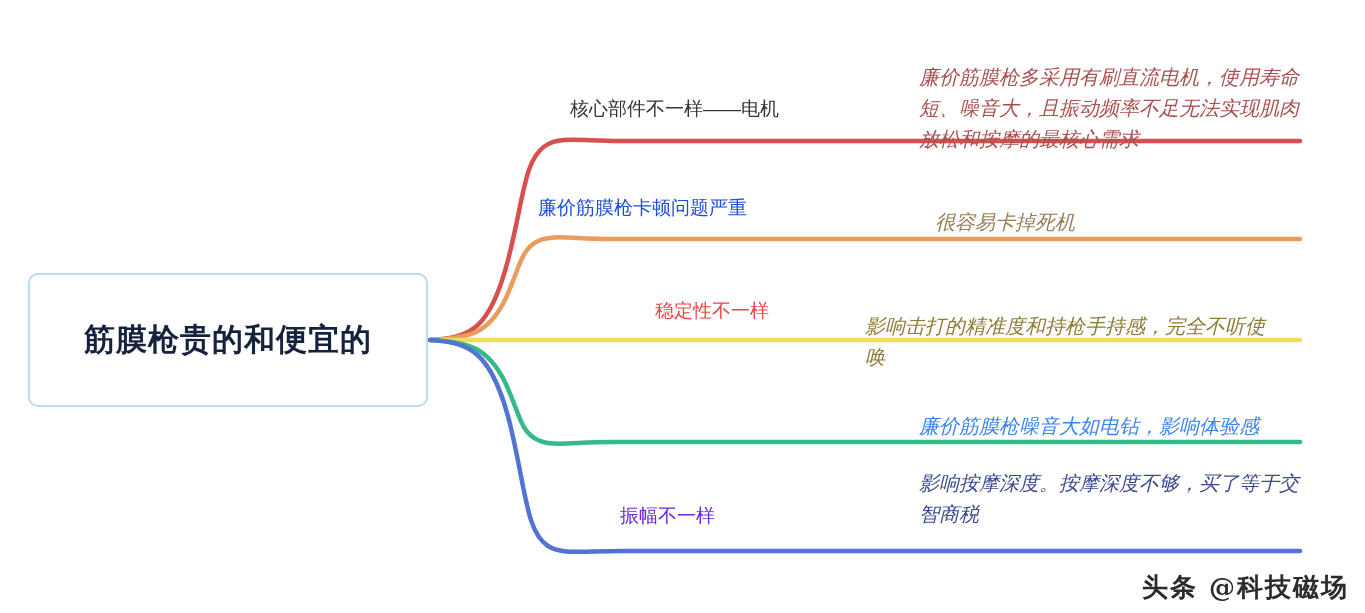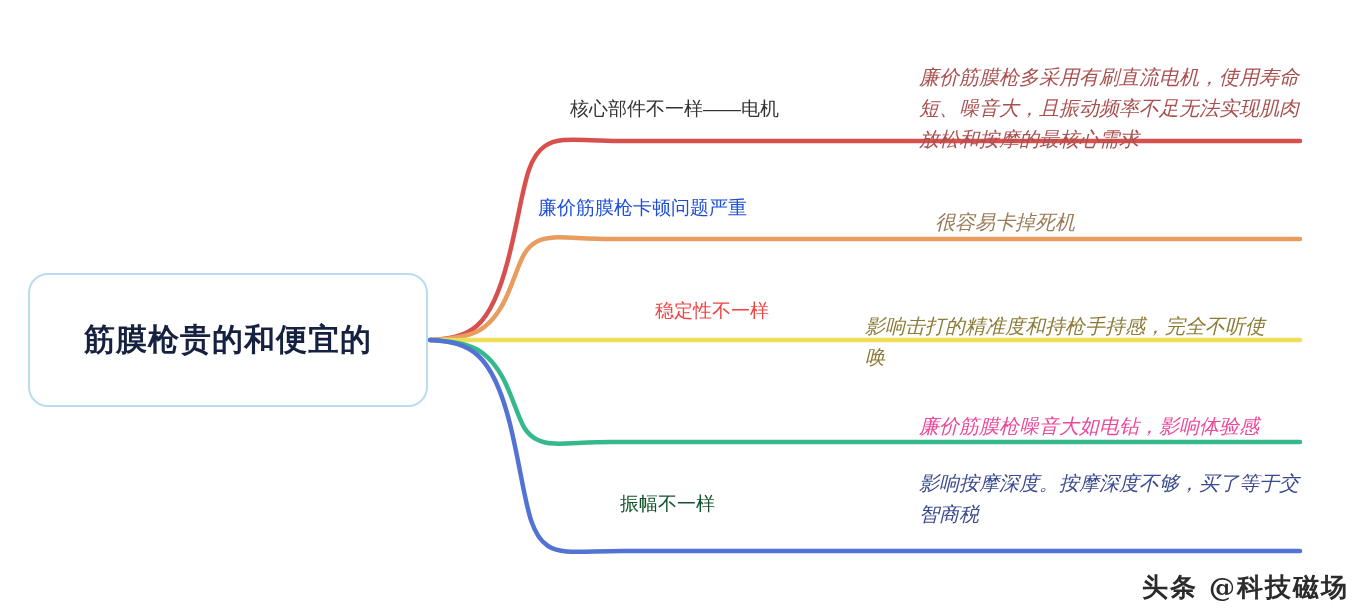--- a/index.html
+++ b/index.html
@@ -26,21 +26,21 @@
     pointer-events: none;
   }
   .root-node {
     position: absolute;
     left: 28px;
     top: 273px;
     width: 400px;
     height: 134px;
     box-sizing: border-box;
     border: 2px solid #b9dcf0;
-    border-radius: 20px;
+    border-radius: 10px;
     background: #ffffff;
     display: flex;
     align-items: center;
     justify-content: center;
     text-align: center;
   }
   .root-label {
     font-size: 31px;
     font-weight: bold;
     color: #16213f;
@@ -95,20 +95,20 @@
 
   <div class="topic-label" style="left:570px; top:98px; color:#333333;">核心部件不一样——电机</div>
   <div class="detail-text" style="left:919px; top:62px; color:#a8504f;">廉价筋膜枪多采用有刷直流电机，使用寿命短、噪音大，且振动频率不足无法实现肌肉放松和按摩的最核心需求</div>
 
   <div class="topic-label" style="left:538px; top:197px; color:#1d4ed8;">廉价筋膜枪卡顿问题严重</div>
   <div class="detail-text" style="left:919px; top:207px; color:#9a7b57;margin-left:16px;">很容易卡掉死机</div>
 
   <div class="topic-label" style="left:620px; top:300px; color:#ef4444;margin-left:35px;">稳定性不一样</div>
   <div class="detail-text" style="left:865px; top:311px; color:#8c7b36; width:400px;">影响击打的精准度和持枪手持感，完全不听使唤</div>
 
-  <div class="detail-text" style="left:919px; top:411px; color:#ec4899; width:400px;">廉价筋膜枪噪音大如电钻，影响体验感</div>
+  <div class="detail-text" style="left:919px; top:411px; color:#3b82f6; width:400px;">廉价筋膜枪噪音大如电钻，影响体验感</div>
 
-  <div class="topic-label" style="left:620px; top:493px; color:#14532d;">振幅不一样</div>
+  <div class="topic-label" style="left:620px; top:505px; color:#6d28d9;">振幅不一样</div>
   <div class="detail-text" style="left:919px; top:468px; color:#3b4a8f;">影响按摩深度。按摩深度不够，买了等于交智商税</div>
 
   <div class="watermark">头条 @科技磁场</div>
 
 </div>
 
 </body></html>

